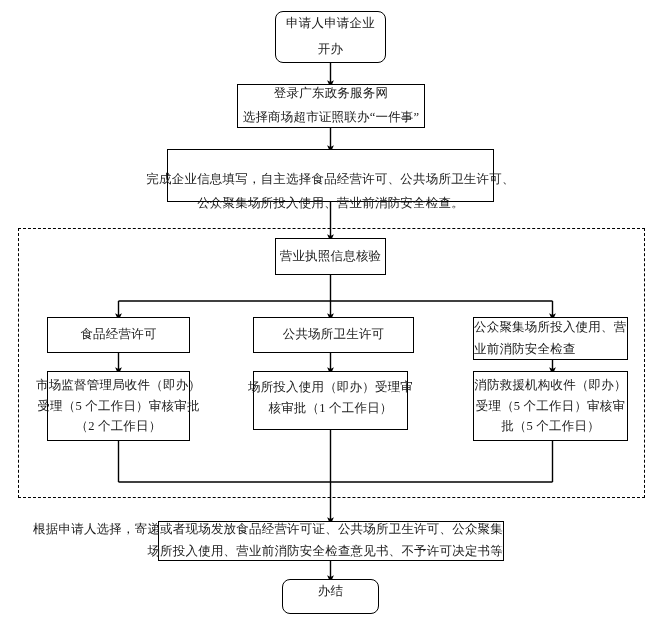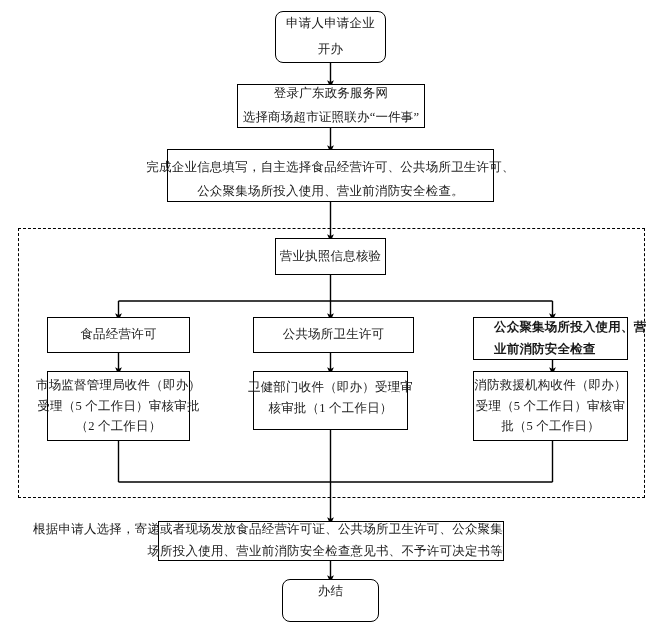--- a/index.html
+++ b/index.html
@@ -41,23 +41,22 @@
     text-align: center;
     z-index: 2;
   }
   .node.rounded {
     border-radius: 8px;
     justify-content: space-between;
   }
   .node.leftalign {
     align-items: flex-start;
     text-align: left;
-    padding-left: 20px;
+    padding-left: 0;
     padding-right: 6px;
-    font-weight: bold;
   }
   .node .ln {
     display: block;
     white-space: nowrap;
   }
   .dashed-group {
     position: absolute;
     box-sizing: border-box;
     border: 1.6px dashed #000000;
     background: transparent;
@@ -107,21 +106,21 @@
   <div class="node rounded" style="left:275px; top:11px; width:111px; height:52px;">
     <span class="ln">申请人申请企业</span>
     <span class="ln">开办</span>
   </div>
 
   <div class="node" style="left:237px; top:84px; width:188px; height:44px;">
     <span class="ln">登录广东政务服务网</span>
     <span class="ln">选择商场超市证照联办“一件事”</span>
   </div>
 
-  <div class="node" style="left:167px; top:149px; width:327px; height:53px; justify-content:flex-start; padding-top:6px;">
+  <div class="node" style="left:167px; top:149px; width:327px; height:53px; justify-content:flex-start; padding-top:18px;">
     <span class="ln">完成企业信息填写，自主选择食品经营许可、公共场所卫生许可、</span>
     <span class="ln">公众聚集场所投入使用、营业前消防安全检查。</span>
   </div>
 
   <div class="node" style="left:275px; top:238px; width:111px; height:37px;">
     <span class="ln">营业执照信息核验</span>
   </div>
 
   <div class="node" style="left:47px; top:317px; width:143px; height:36px;">
     <span class="ln">食品经营许可</span>
@@ -136,32 +135,32 @@
     <span class="ln">业前消防安全检查</span>
   </div>
 
   <div class="node" style="left:47px; top:371px; width:143px; height:70px; line-height:1.65;">
     <span class="ln">市场监督管理局收件（即办）</span>
     <span class="ln">受理（5 个工作日）审核审批</span>
     <span class="ln">（2 个工作日）</span>
   </div>
 
   <div class="node" style="left:253px; top:371px; width:155px; height:59px; justify-content:flex-start; padding-top:5px; line-height:1.65;">
-    <span class="ln">卫健部门收件（即办）受理审</span>
+    <span class="ln">场所投入使用（即办）受理审</span>
     <span class="ln">核审批（1 个工作日）</span>
   </div>
 
   <div class="node" style="left:473px; top:371px; width:155px; height:70px; line-height:1.65;">
     <span class="ln">消防救援机构收件（即办）</span>
     <span class="ln">受理（5 个工作日）审核审</span>
     <span class="ln">批（5 个工作日）</span>
   </div>
 
   <div class="node" style="left:158px; top:521px; width:346px; height:40px; line-height:1.75;align-items:flex-end;">
     <span class="ln">根据申请人选择，寄递或者现场发放食品经营许可证、公共场所卫生许可、公众聚集</span>
     <span class="ln">场所投入使用、营业前消防安全检查意见书、不予许可决定书等</span>
   </div>
 
-  <div class="node rounded" style="left:282px; top:579px; width:97px; height:43px;">
+  <div class="node rounded" style="left:282px; top:579px; width:97px; height:35px;">
     <span class="ln">办结</span>
   </div>
 
 </div>
 
 </body></html>

